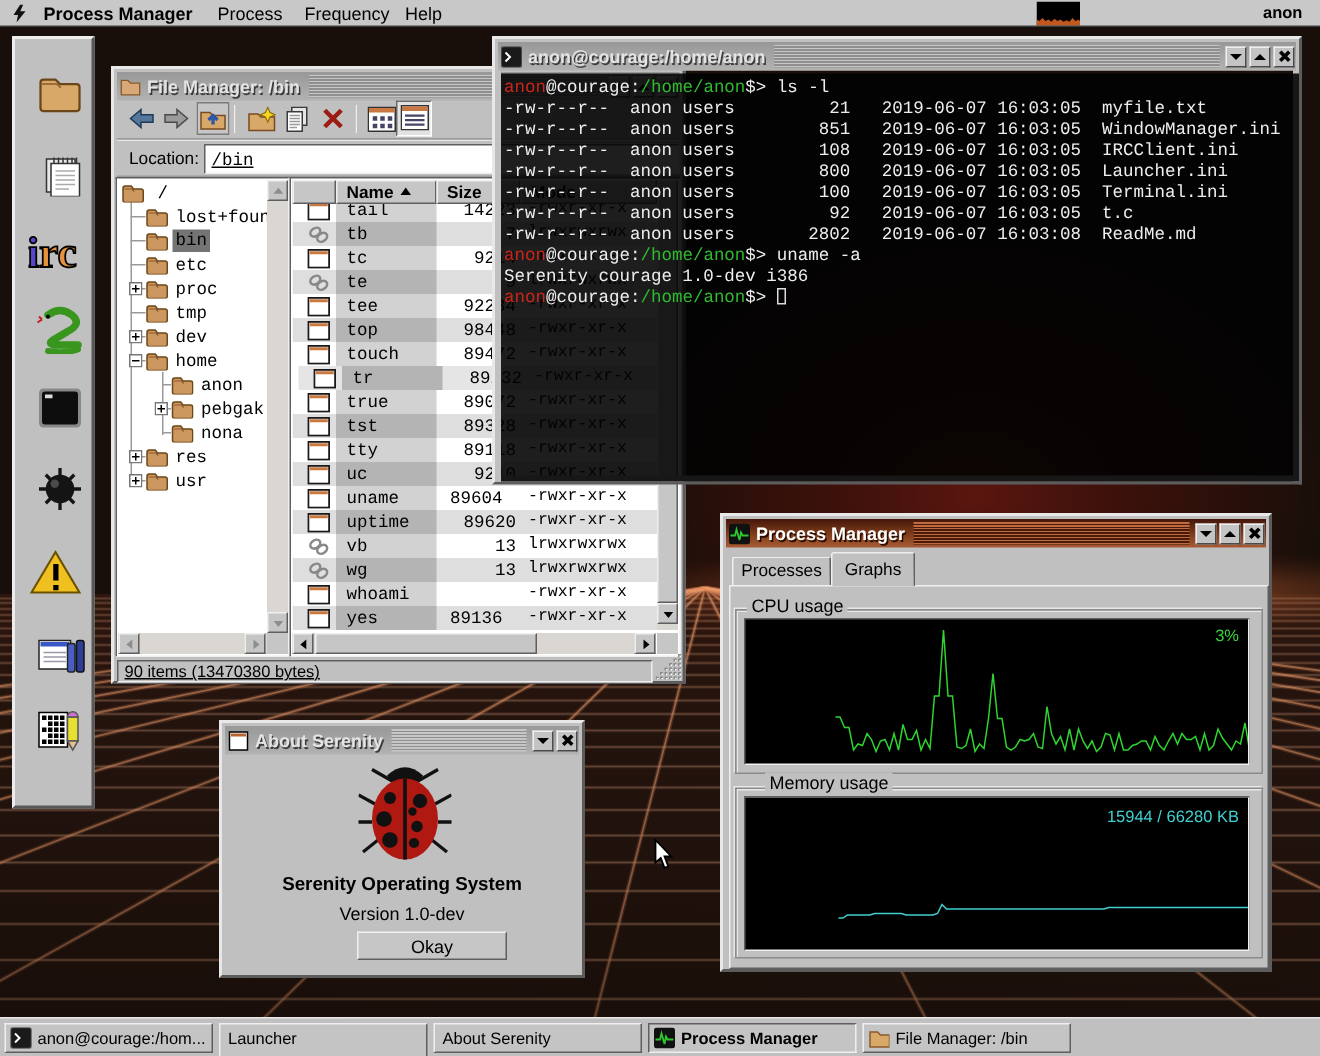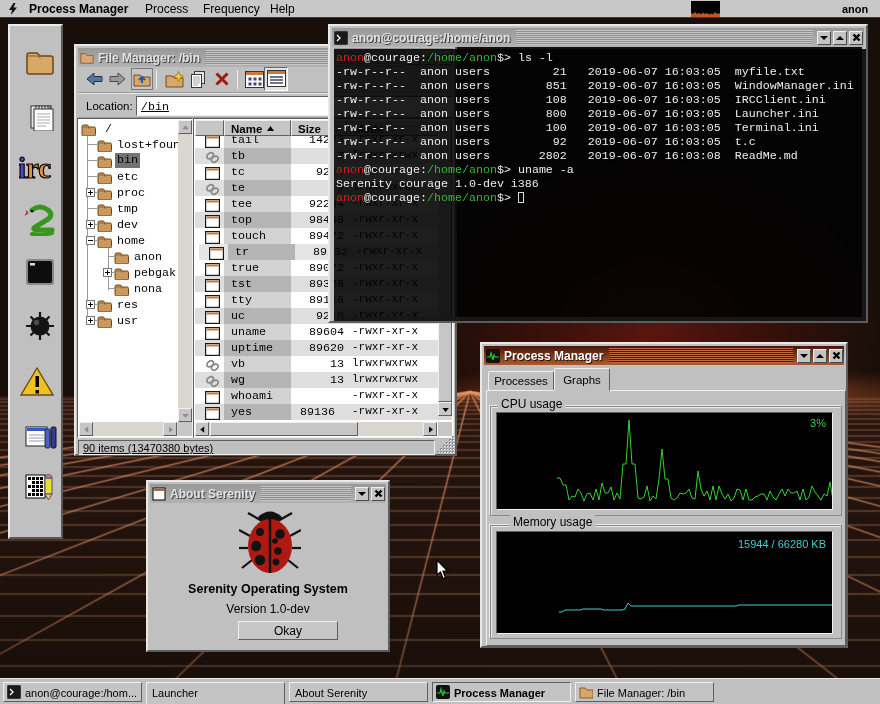--- a/index.html
+++ b/index.html
@@ -618,21 +618,21 @@
           <div class="abs" style="left:96px;top:1px;width:53px;text-align:right;font:11.66px 'Liberation Mono'">9210</div>
           <div class="abs" style="left:157px;top:1px;font:11px 'Liberation Mono'">-rwxr-xr-x</div>
         </div>
         <div class="abs" style="left:0;top:188px;width:243px;height:16px;background:#ffffff">
           <div class="abs" style="left:29px;top:0;width:67px;height:16px;background:#d2d2d2"></div>
           <div class="abs" style="left:10px;top:2px"><svg width="15" height="13">
               <rect x="0.5" y="0.5" width="14" height="12" fill="#fff" stroke="#1a1a1a" stroke-width="1.4"></rect>
               <rect x="1.5" y="1.5" width="12" height="2" fill="#c87840"></rect>
             </svg></div>
           <div class="abs" style="left:36px;top:1px;font:11.66px 'Liberation Mono'">uname</div>
-          <div class="abs" style="left:96px;top:1px;width:53px;text-align:right;font:11.66px 'Liberation Mono'">89604</div>
+          <div class="abs" style="left:96px;top:1px;width:53px;text-align:center;font:11.66px 'Liberation Mono'">89604</div>
           <div class="abs" style="left:157px;top:1px;font:11px 'Liberation Mono'">-rwxr-xr-x</div>
         </div>
         <div class="abs" style="left:0;top:204px;width:243px;height:16px;background:#dedede">
           <div class="abs" style="left:29px;top:0;width:67px;height:16px;background:#b4b4b4"></div>
           <div class="abs" style="left:10px;top:2px"><svg width="15" height="13">
               <rect x="0.5" y="0.5" width="14" height="12" fill="#fff" stroke="#1a1a1a" stroke-width="1.4"></rect>
               <rect x="1.5" y="1.5" width="12" height="2" fill="#c87840"></rect>
             </svg></div>
           <div class="abs" style="left:36px;top:1px;font:11.66px 'Liberation Mono'">uptime</div>
           <div class="abs" style="left:96px;top:1px;width:53px;text-align:right;font:11.66px 'Liberation Mono'">89620</div>

